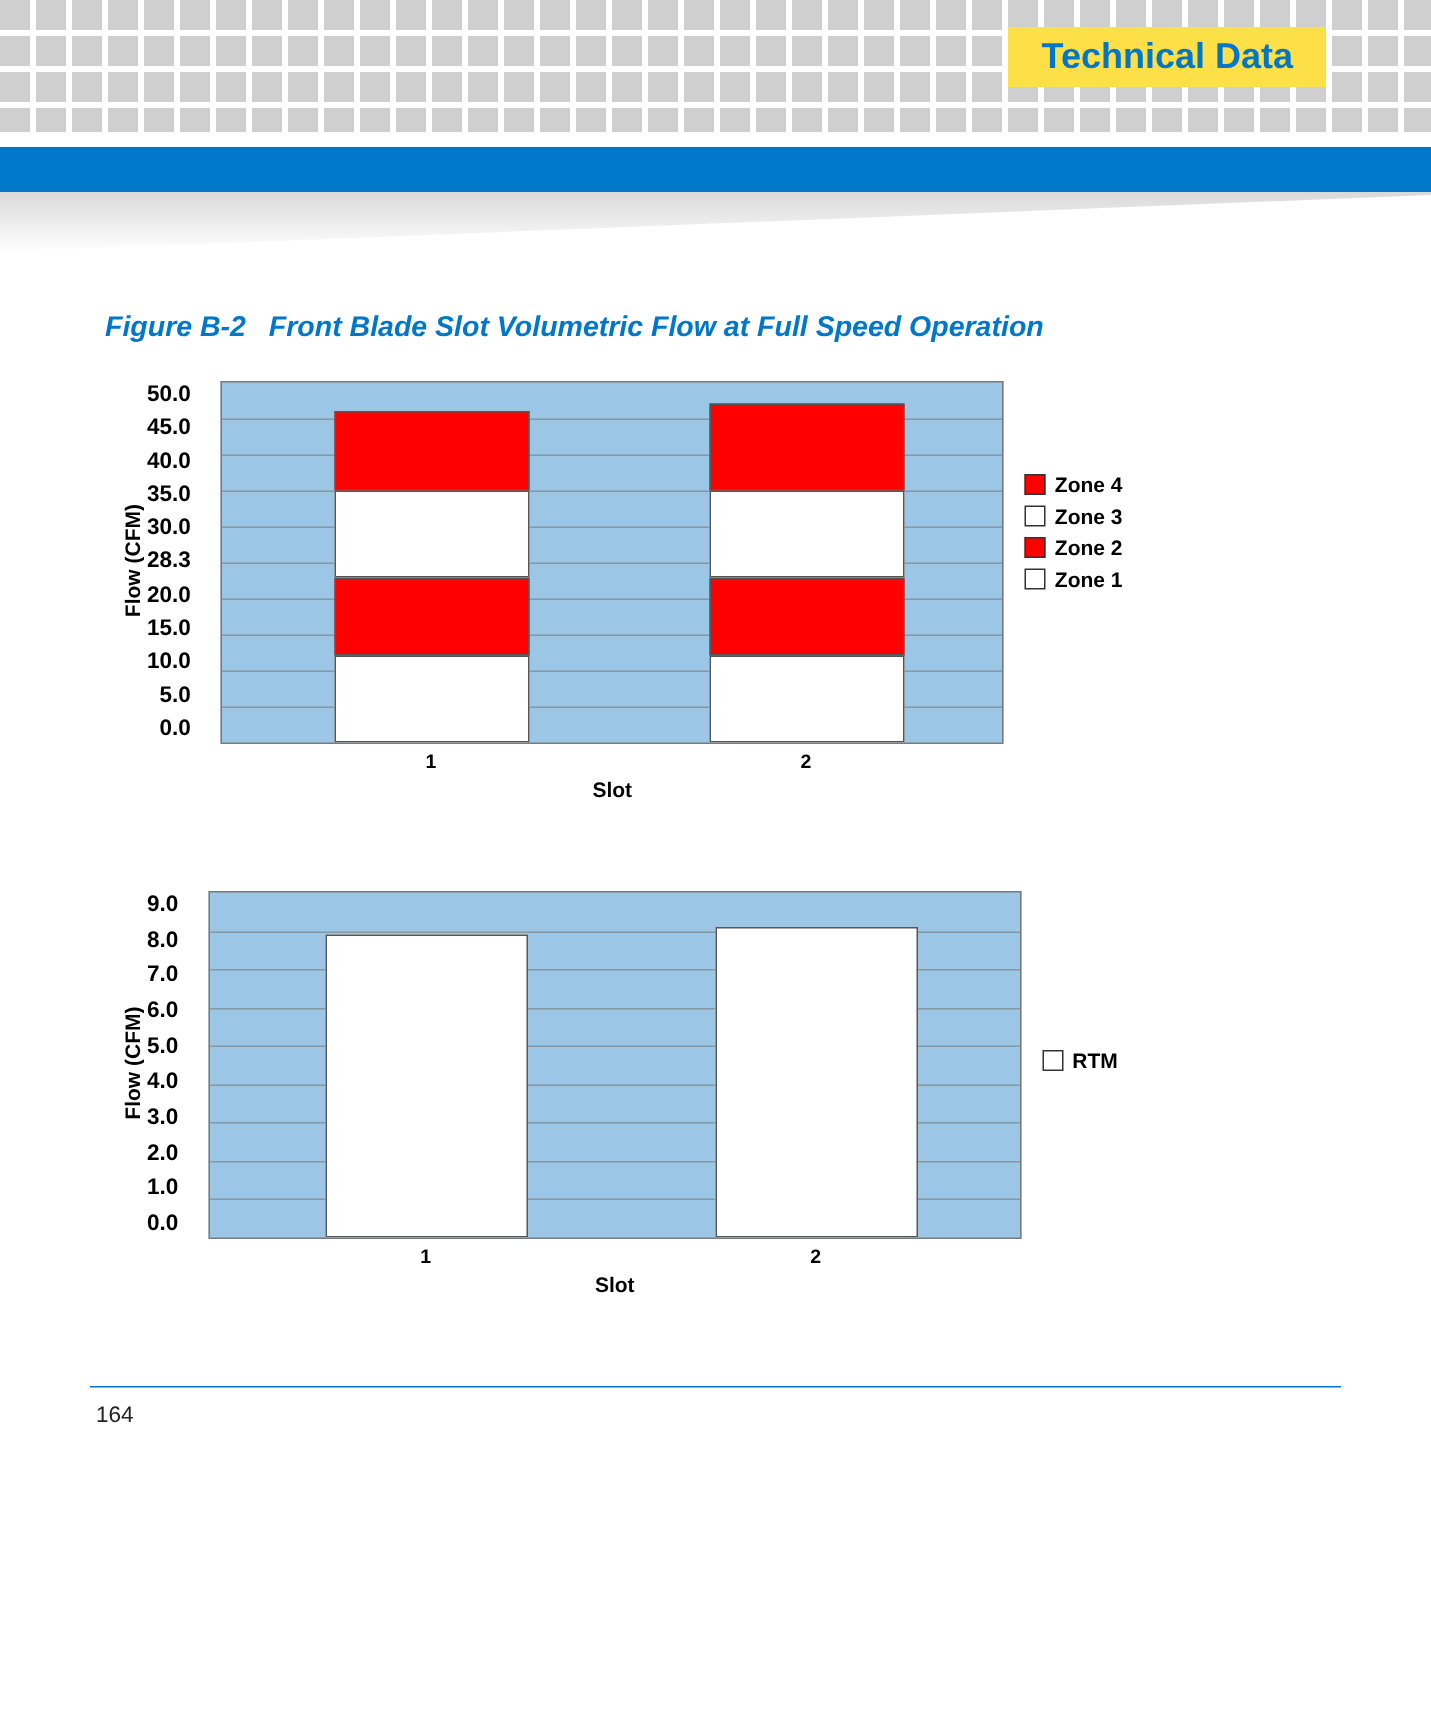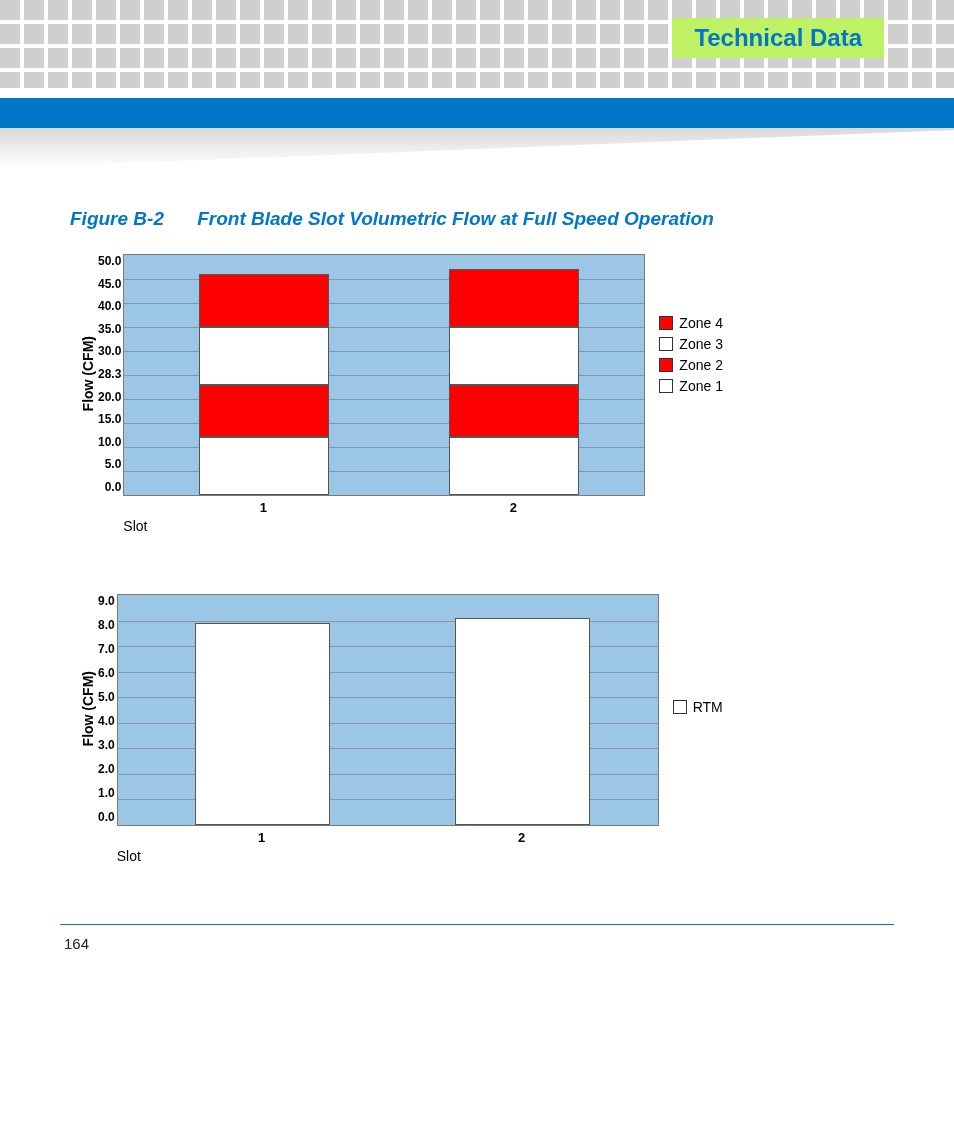--- a/index.html
+++ b/index.html
@@ -26,21 +26,21 @@
   .dot-grid::after {
     content:"";
     position:absolute; inset:0;
     background-image:
       repeating-linear-gradient(to bottom, transparent 0 20px, #ffffff 20px 24px);
   }
   .header-title-wrap {
     position: absolute;
     top: 18px;
     right: 70px;
-    background: #bef264;
+    background: #fde047;
     padding: 6px 22px;
     font-weight: 700;
     color: #0077c8;
     font-size: 24px;
     font-style: normal;
   }
   .blue-bar {
     height: 30px;
     background: #0077c8;
     margin-top: 10px;
@@ -55,21 +55,21 @@
   }
   .fig-caption {
     color: #0077c8;
     font-style: italic;
     font-weight: 600;
     font-size: 19px;
     margin-bottom: 24px;
   }
   .fig-caption .fig-num {
     font-style: italic;
-    margin-right: 28px;
+    margin-right: 10px;
   }
   .chart-block {
     display: flex;
     align-items: flex-start;
     margin-bottom: 60px;
     padding-left: 10px;
   }
   .y-axis-zone {
     display: flex;
     align-items: center;
@@ -80,24 +80,24 @@
     font-weight: 700;
     font-size: 14px;
     font-family: Arial, sans-serif;
     margin-right: 2px;
   }
   .y-ticks {
     display: flex;
     flex-direction: column;
     justify-content: space-between;
     align-items: flex-end;
-    font-size: 12px;
-    font-weight: 700;
-    font-family: Arial, sans-serif;
-    padding-right: 2px;
+    font-size: 15px;
+    font-weight: 700;
+    font-family: Arial, sans-serif;
+    padding-right: 20px;
   }
   .plot-wrap {
     display: flex;
     flex-direction: column;
   }
   .plot {
     position: relative;
     border: 1px solid #7a7a7a;
     background: #9bc6e6;
     overflow: hidden;
@@ -125,30 +125,30 @@
     font-size: 13px;
     font-weight: 700;
     font-family: Arial, sans-serif;
   }
   .x-tick {
     position: absolute;
     transform: translateX(-50%);
     top: 4px;
   }
   .x-label {
-    text-align: left;
+    text-align: center;
     font-size: 14px;
-    font-weight: 400;
+    font-weight: 700;
     font-family: Arial, sans-serif;
     margin-top: 2px;
   }
   .legend {
     margin-left: 14px;
     font-size: 14px;
-    font-weight: 400;
+    font-weight: 700;
     font-family: Arial, sans-serif;
   }
   .legend-item {
     display: flex;
     align-items: center;
     margin: 5px 0;
   }
   .swatch {
     width: 12px; height: 12px;
     border: 1px solid #333;

